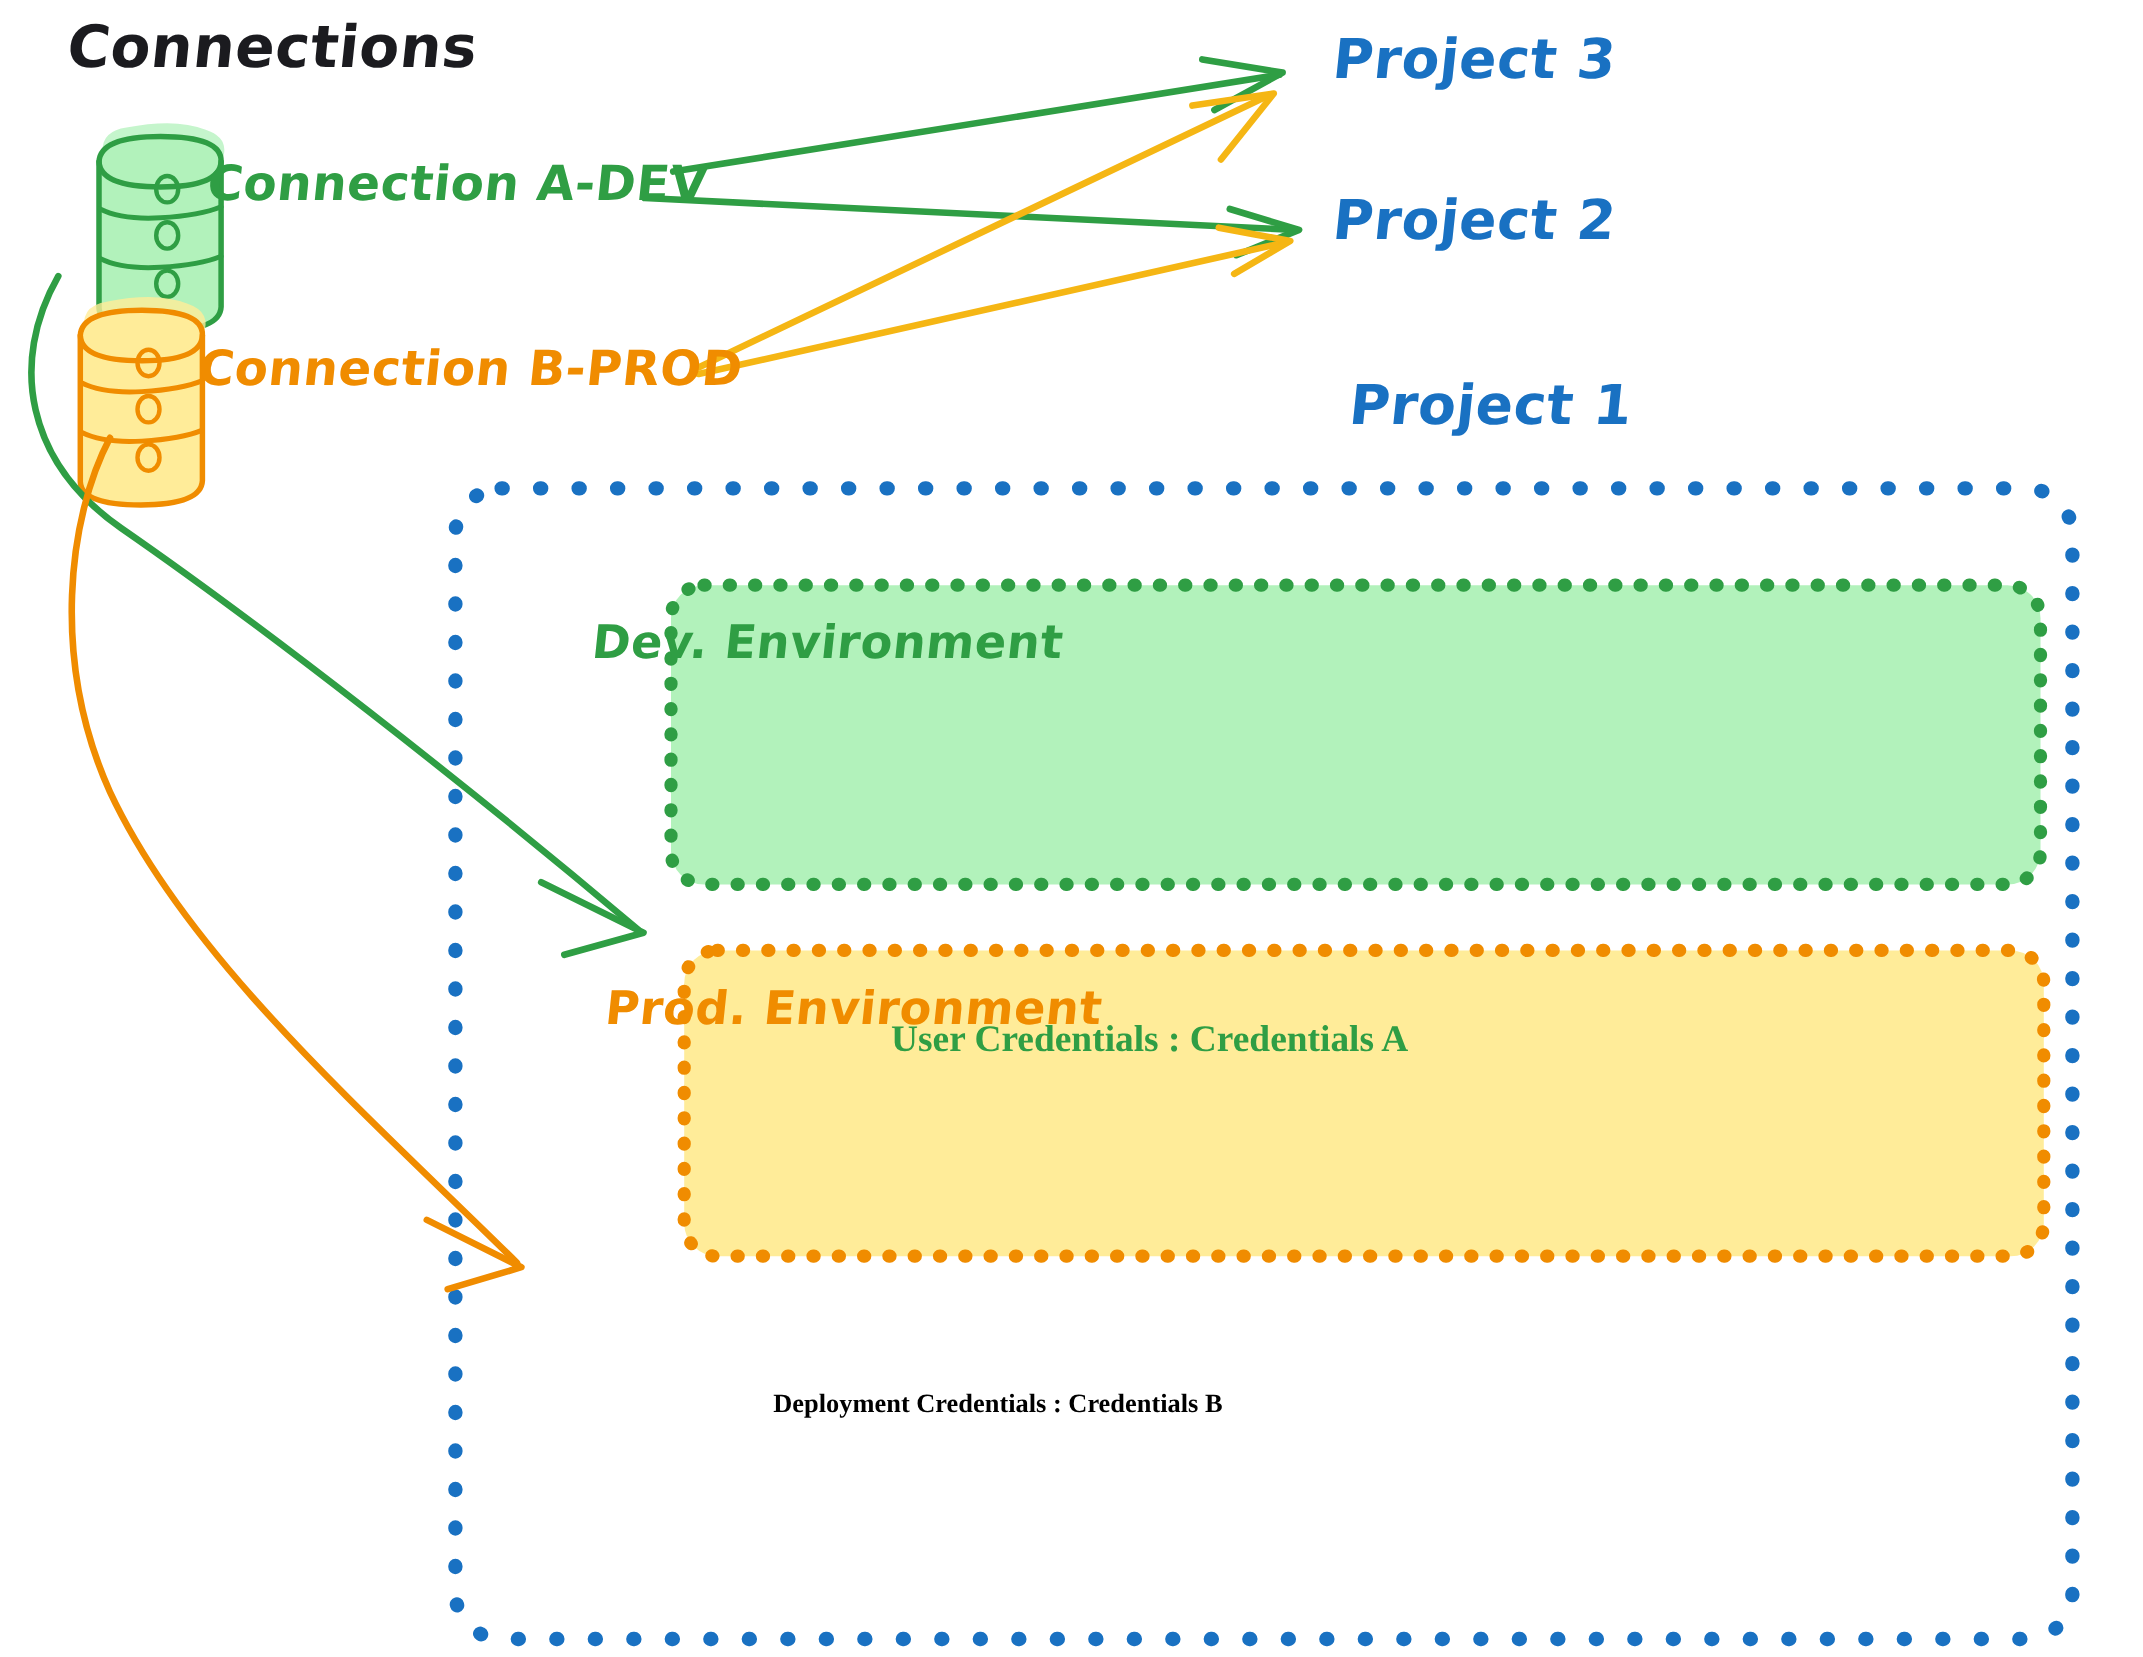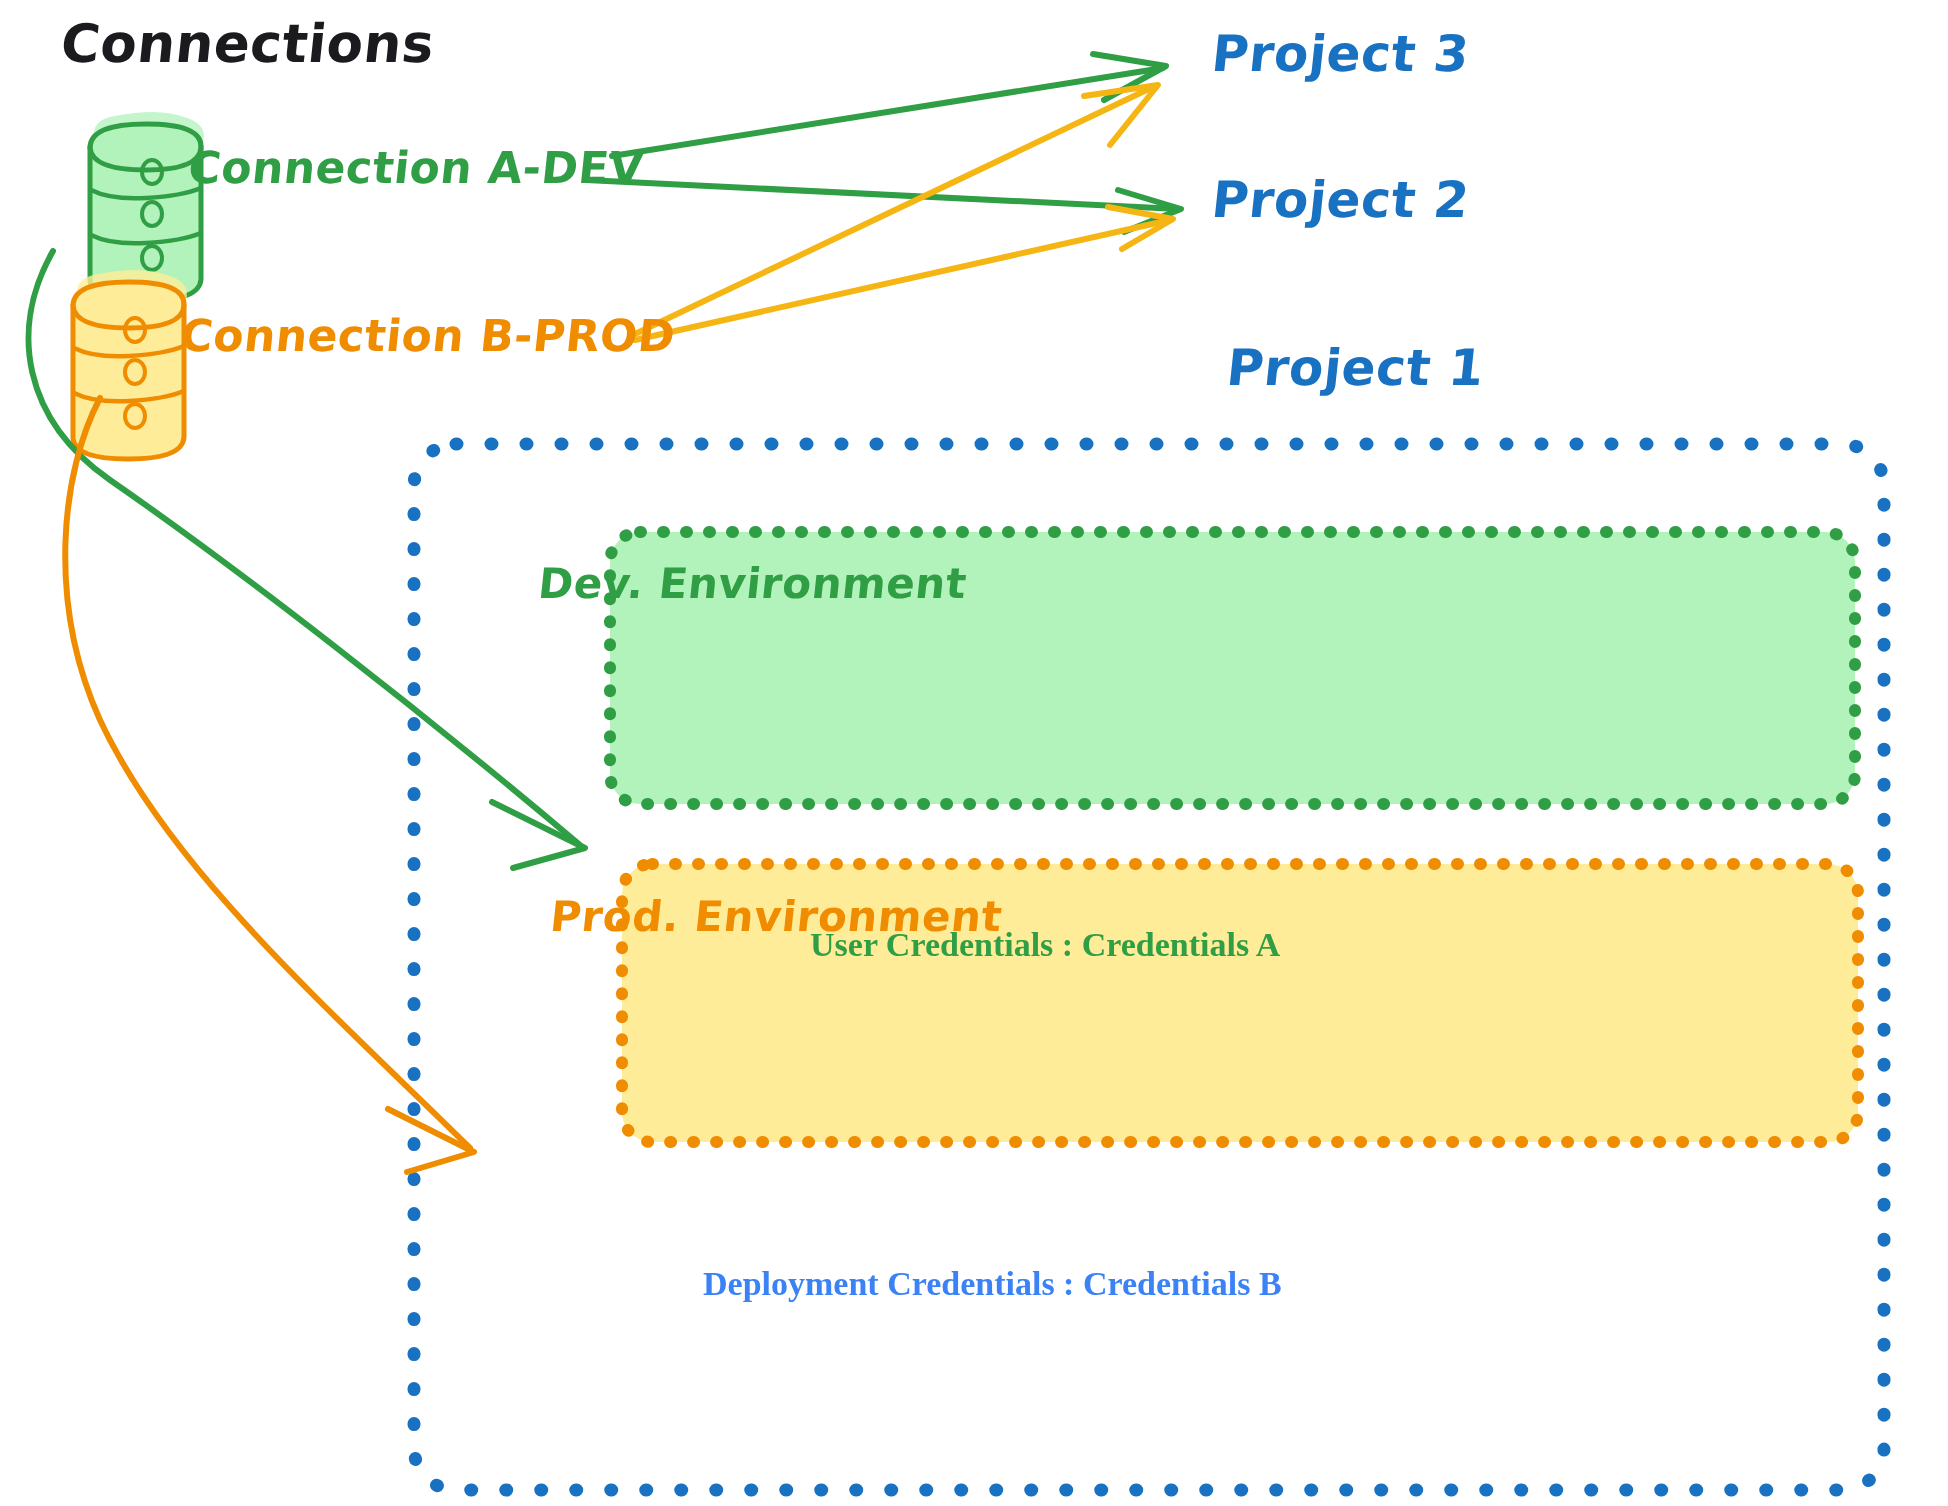--- a/index.html
+++ b/index.html
@@ -95,22 +95,22 @@
   }
   #text-dev-credentials {
     left: 810px;
     top: 925px;
     font-size: 34px;
     color: #2f9e44;
   }
   #text-prod-credentials {
     left: 703px;
     top: 1264px;
-    font-size: 34px;
-    color: #3b82f6;
+    font-size: 24px;
+    color: #000000;
   }
 </style>
 </head>
 <body>
 
 <div id="stage">
 
   <svg class="layer" viewBox="0 0 1948 1506">
 
     <g>

